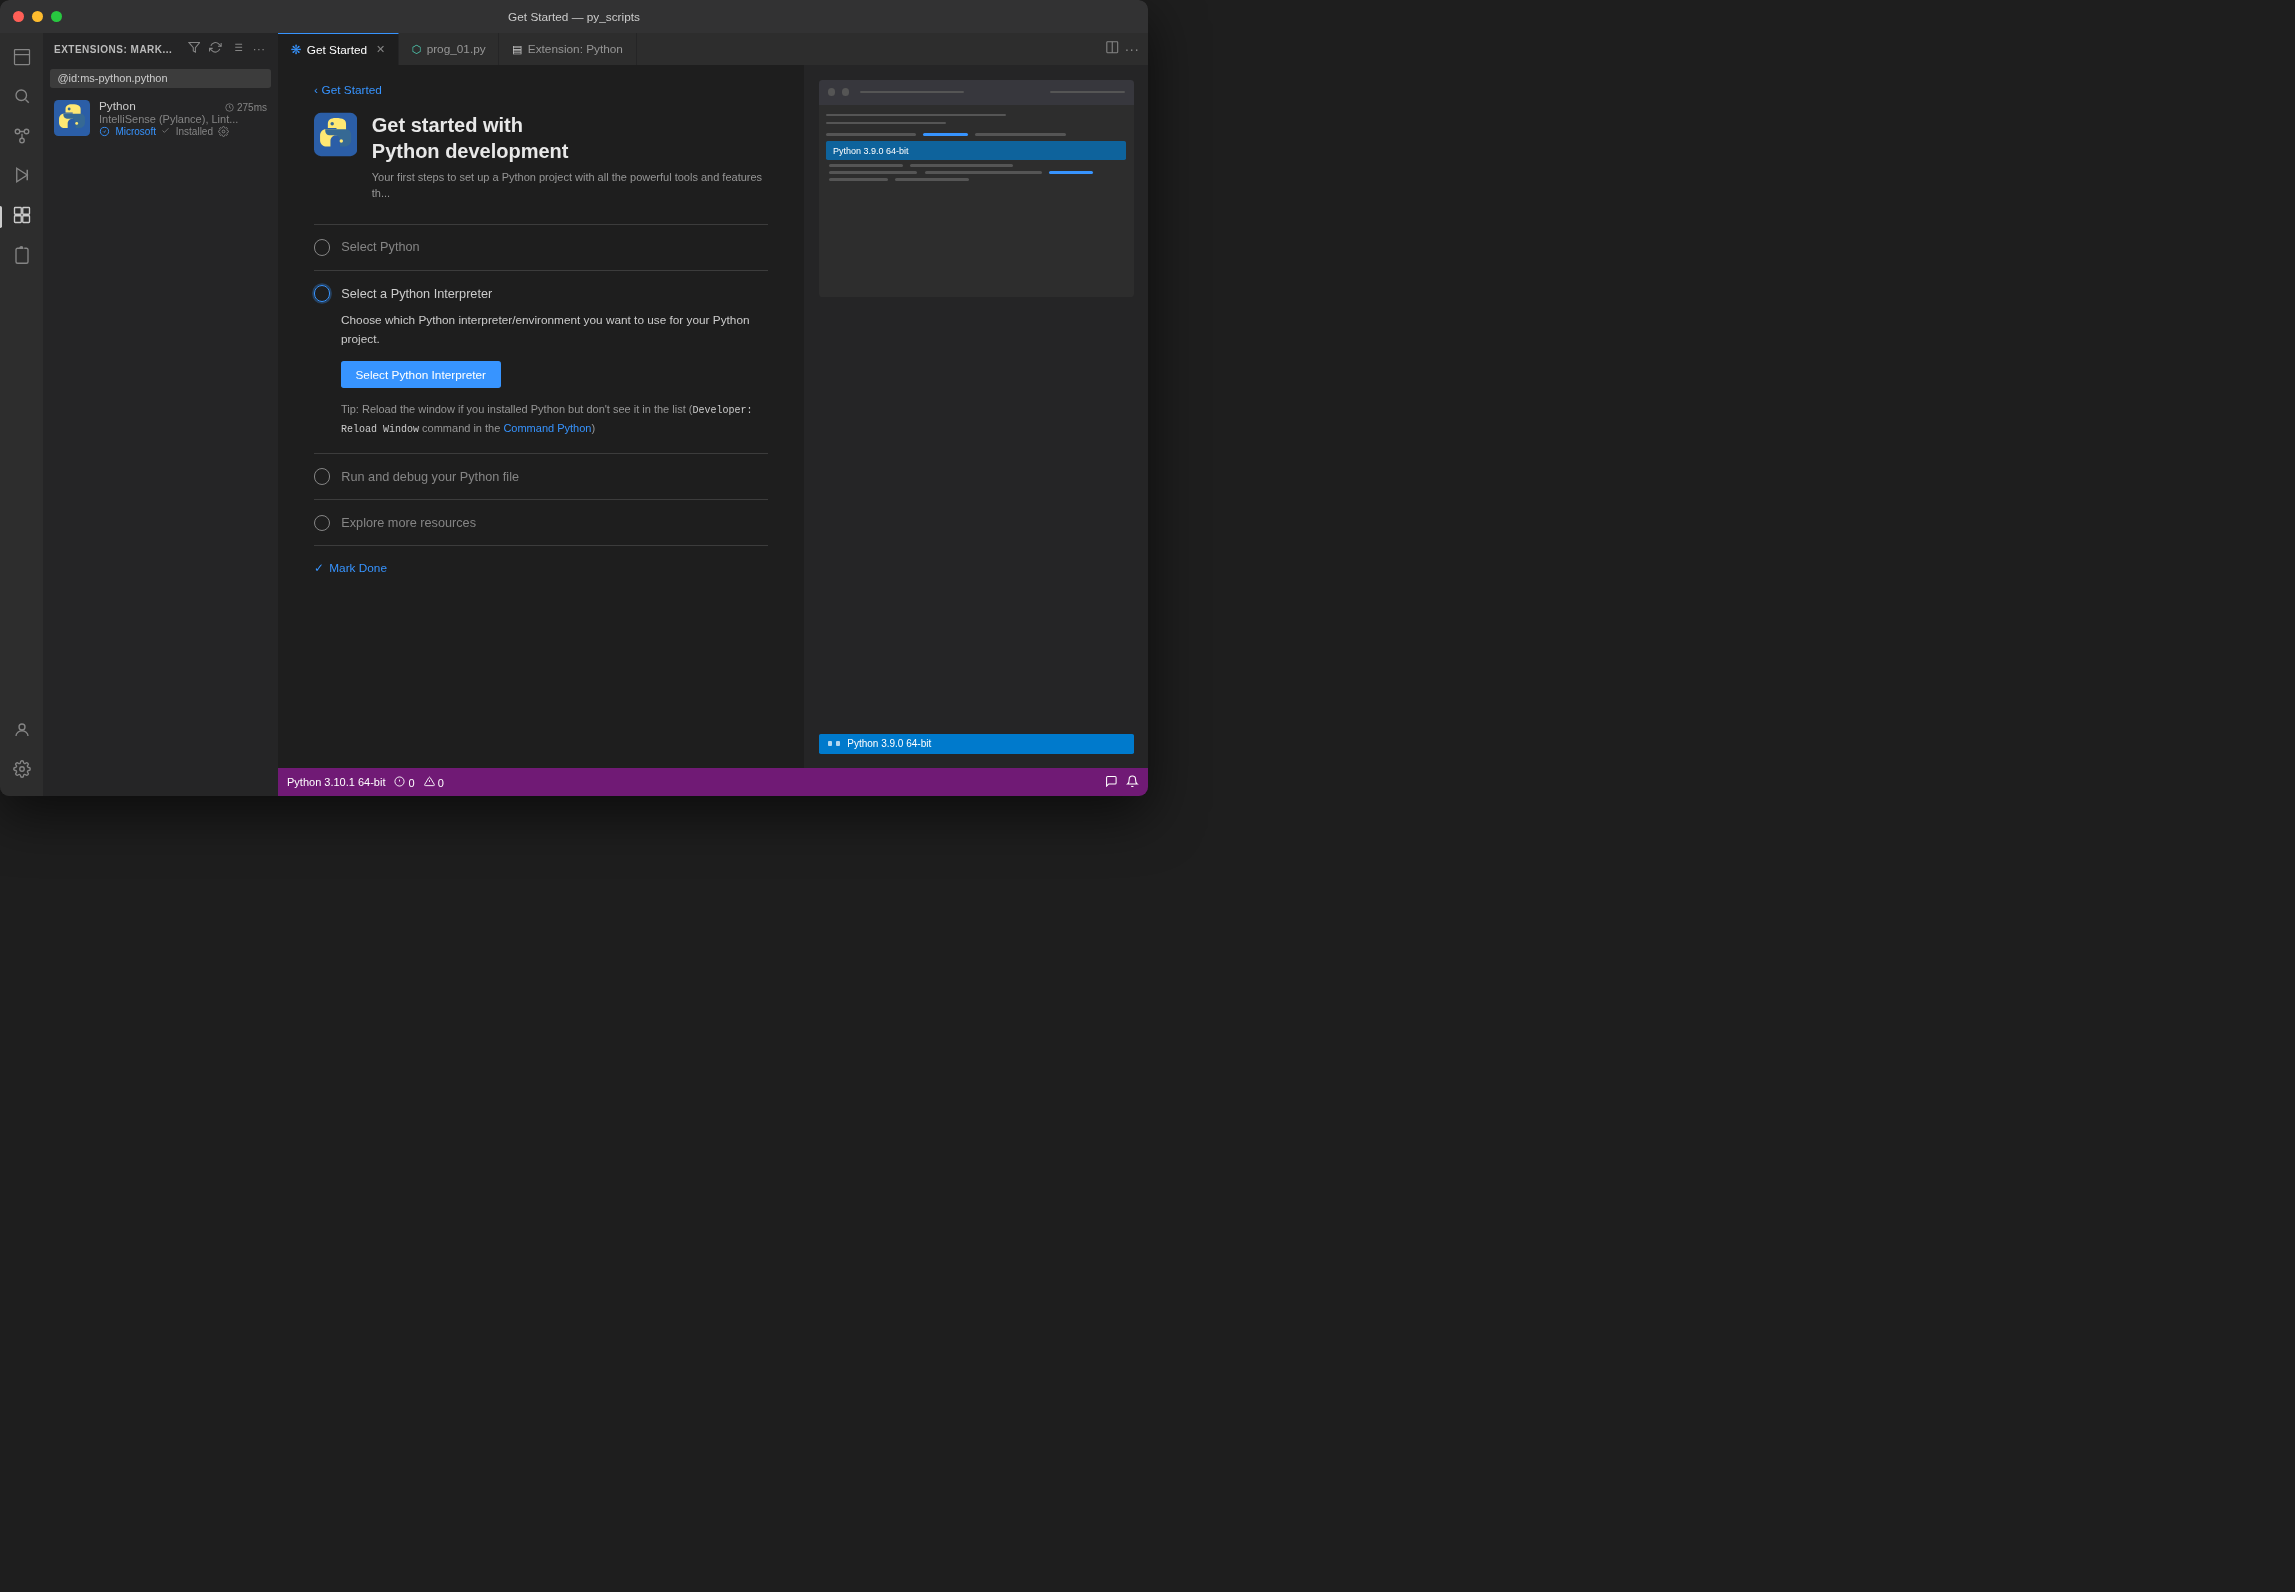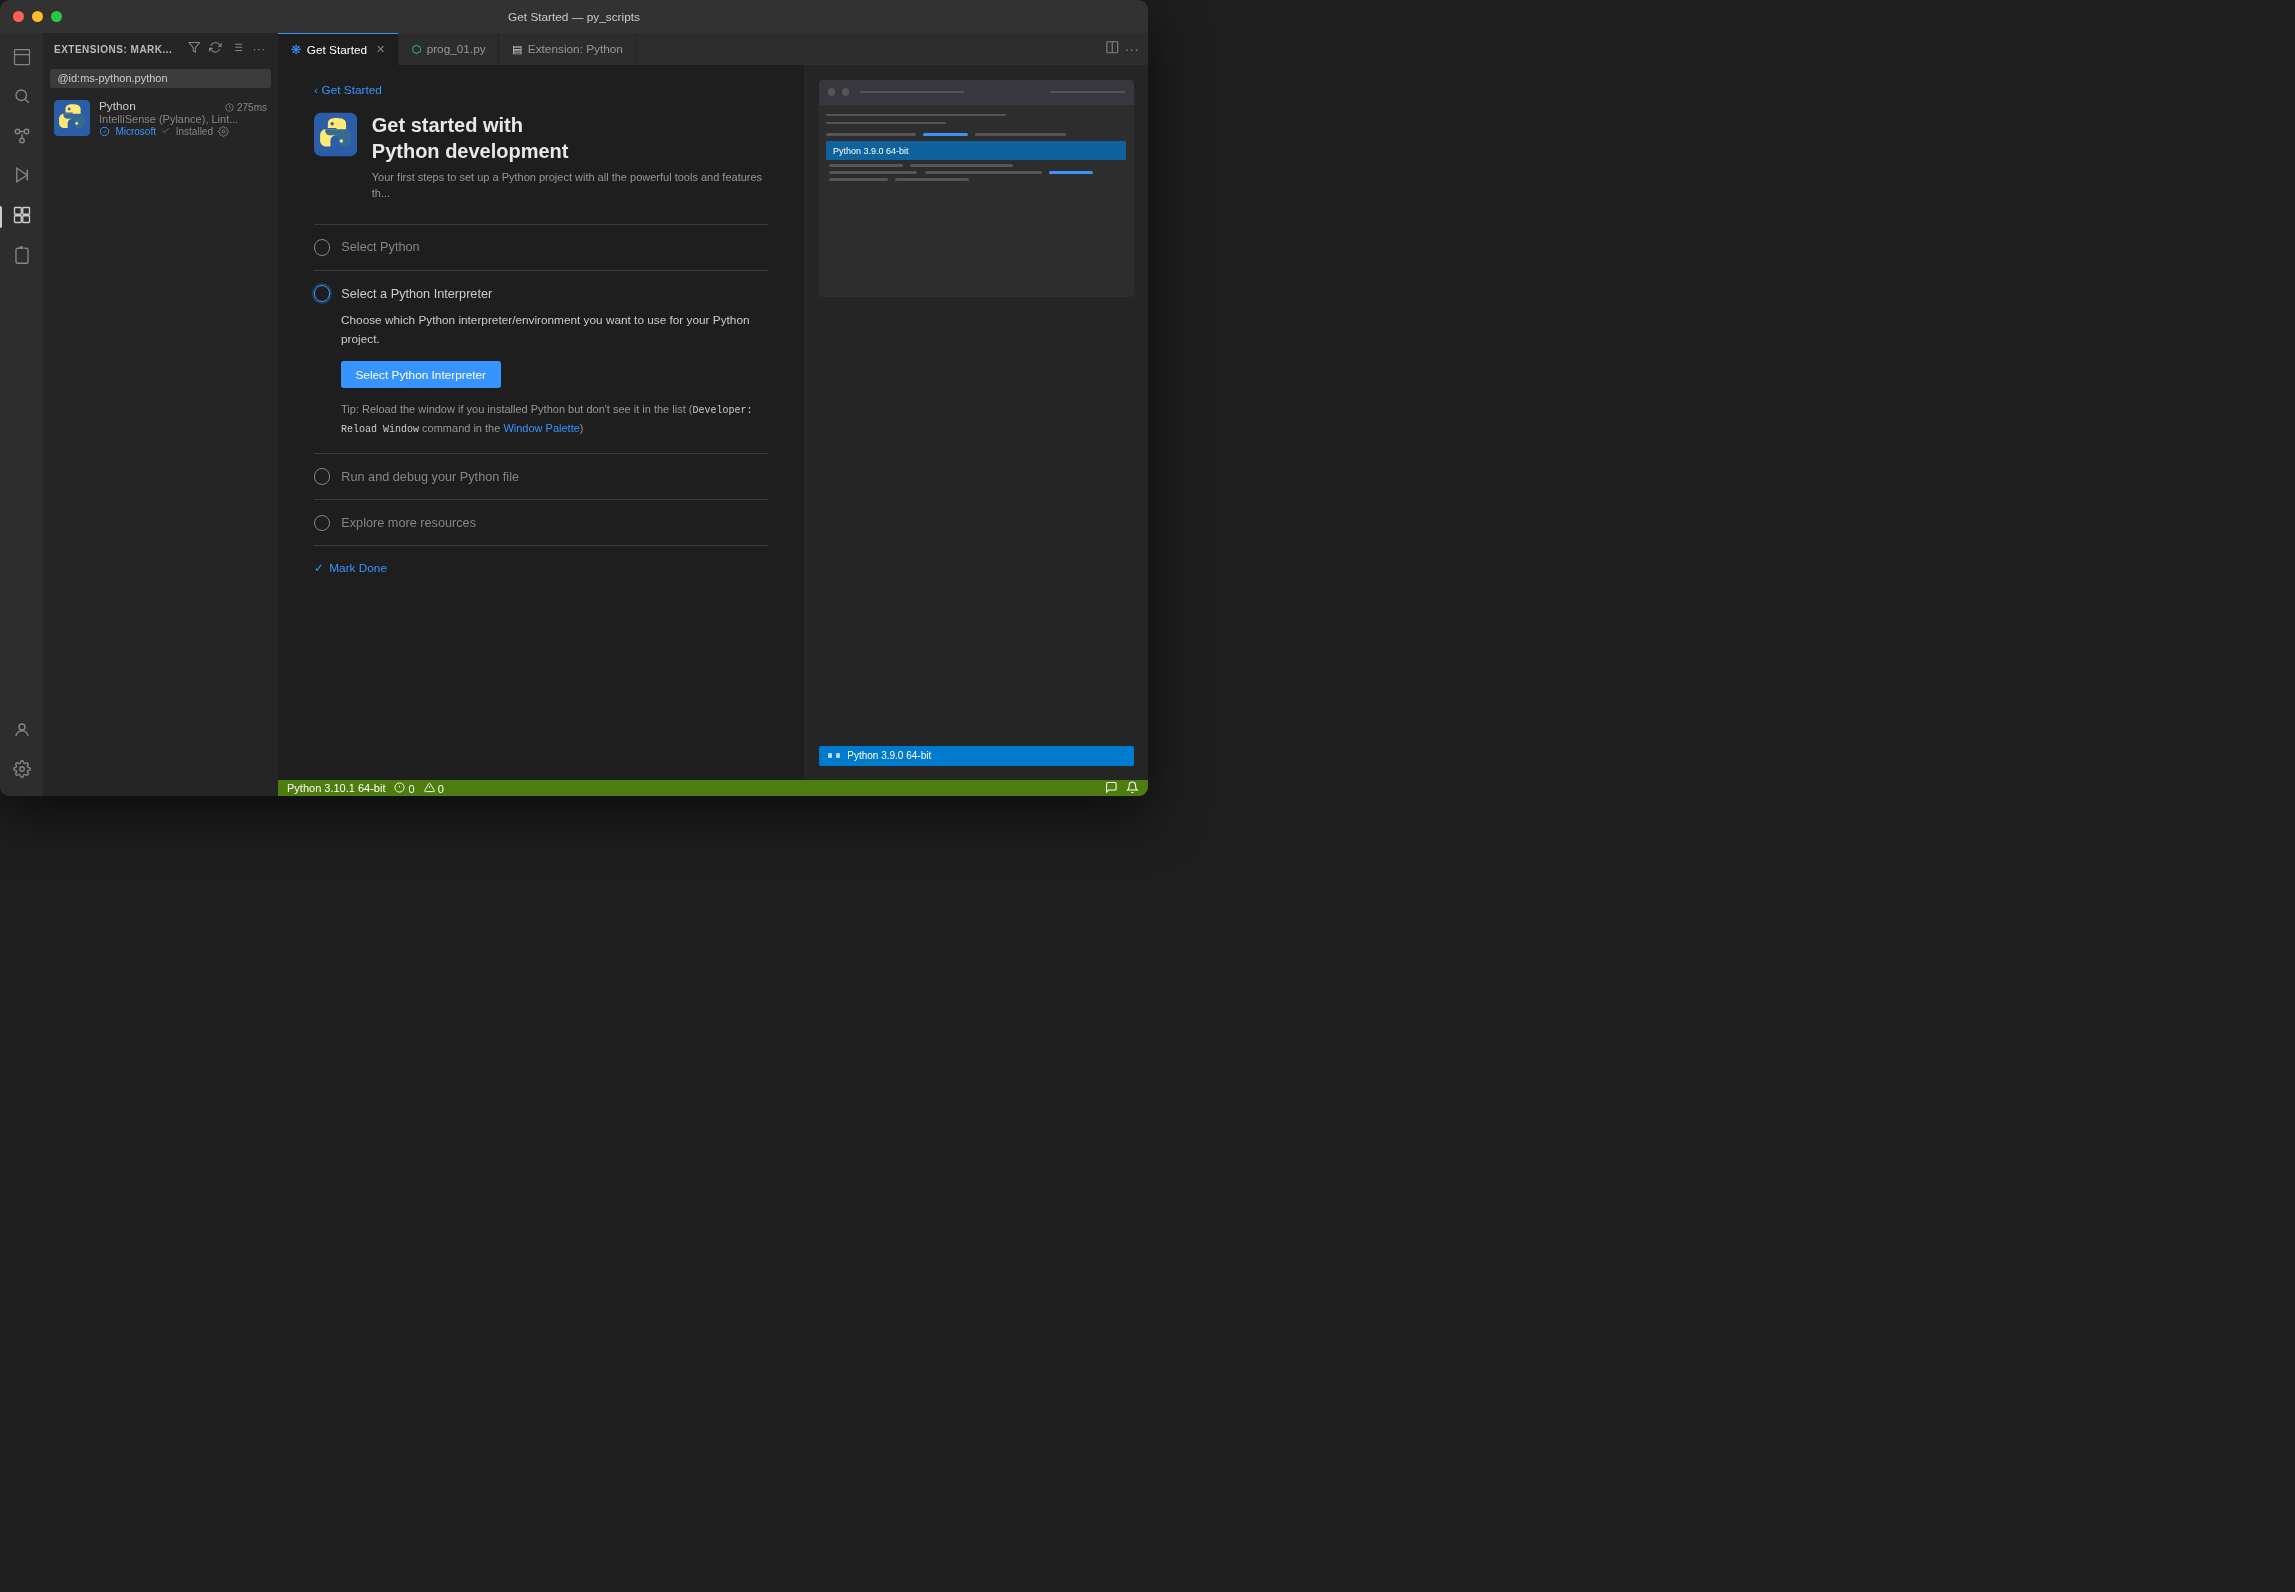--- a/index.html
+++ b/index.html
@@ -420,22 +420,22 @@
       height: 45px;
     }
 
     
     .get-started-panel::-webkit-scrollbar { width: 5.4px; }
     .get-started-panel::-webkit-scrollbar-track { background: transparent; }
     .get-started-panel::-webkit-scrollbar-thumb { background: #4e4e4e; border-radius: 2.7px; }
 
     
     .bottom-status {
-      height: 16px;
-      background: #4d7c0f;
+      height: 28px;
+      background: #701a75;
       display: flex;
       align-items: center;
       justify-content: space-between;
       padding: 0 9px;
     }
     .bottom-left { display: flex; align-items: center; gap: 9px; }
     .bottom-right { display: flex; align-items: center; gap: 9px; }
     .status-text {
       color: #ffffff;
       font-size: 11px;
@@ -679,21 +679,21 @@
         <div class="step-divider"></div>
         <div class="step">
           <div class="step-header">
             <div class="step-circle active"></div>
             <span class="step-label">Select a Python Interpreter</span>
           </div>
           <div class="step-body">
             <p class="step-desc">Choose which Python interpreter/environment you want to use for your Python project.</p>
             <button class="step-btn">Select Python Interpreter</button>
             <p class="step-tip">
-              <span>Tip: Reload the window if you installed Python but don't see it in the list (</span><code>Developer: Reload Window</code><span> command in the </span><a>Window Palette</a><span>)</span>
+              <span>Tip: Reload the window if you installed Python but don't see it in the list (</span><code>Developer: Reload Window</code><span> command in the </span><a>Command Python</a><span>)</span>
             </p>
           </div>
         </div>
 
         <div class="step-divider"></div>
         <div class="step">
           <div class="step-header">
             <div class="step-circle"></div>
             <span class="step-label inactive">Run and debug your Python file</span>
           </div>

